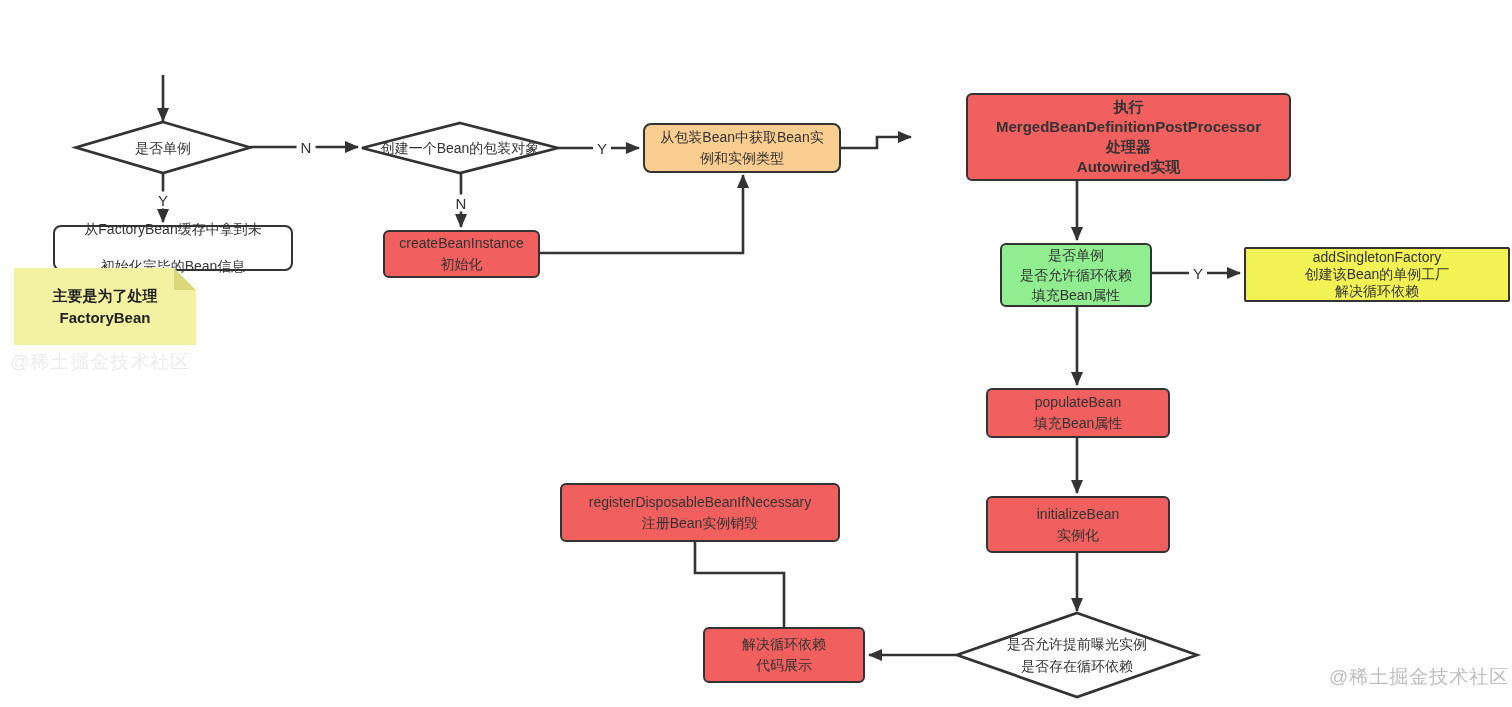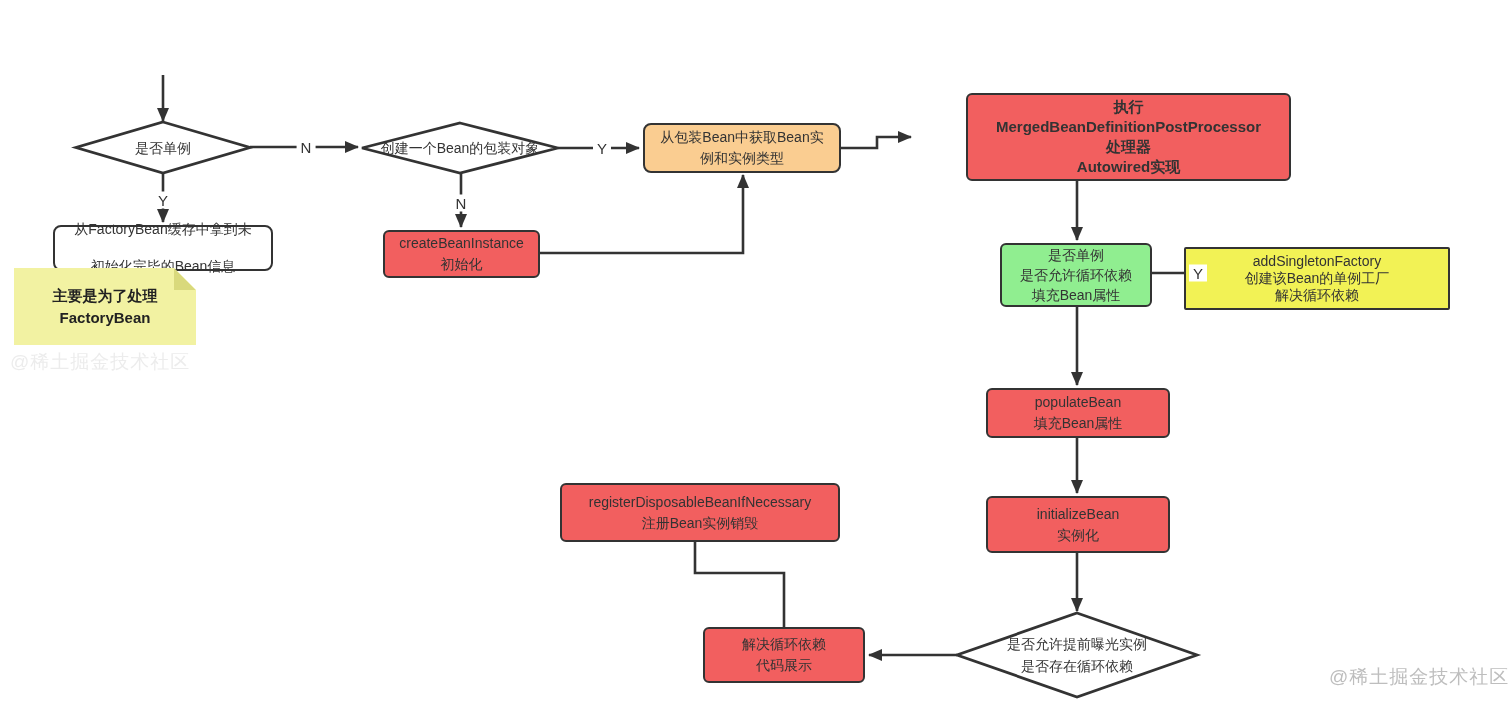--- a/index.html
+++ b/index.html
@@ -87,21 +87,21 @@
   </div>
   <div class="dlabel" style="left:362px;top:123px;width:196px;height:50px;">
     <div>创建一个Bean的包装对象</div>
   </div>
   <div class="dlabel" style="left:957px;top:613px;width:240px;height:84px;line-height:22px;">
     <div>是否允许提前曝光实例</div>
     <div>是否存在循环依赖</div>
   </div>
 
 
-  <div class="node white" style="left:53px;top:225px;width:220px;height:46px;line-height:21px;gap:16px;">
+  <div class="node white" style="left:53px;top:225px;width:240px;height:46px;line-height:21px;gap:16px;">
     <div>从FactoryBean缓存中拿到未</div>
     <div>初始化完毕的Bean信息</div>
   </div>
 
   <div class="sticky">
     <div class="sticky-fold"></div>
     <div>主要是为了处理</div>
     <div>FactoryBean</div>
   </div>
 
@@ -121,21 +121,21 @@
     <div>处理器</div>
     <div>Autowired实现</div>
   </div>
 
   <div class="node green" style="left:1000px;top:243px;width:152px;height:64px;line-height:20px;">
     <div>是否单例</div>
     <div>是否允许循环依赖</div>
     <div>填充Bean属性</div>
   </div>
 
-  <div class="node yellow" style="left:1184px;top:247px;width:266px;height:63px;line-height:17px;">
+  <div class="node yellow" style="left:1244px;top:247px;width:266px;height:55px;line-height:17px;">
     <div>addSingletonFactory</div>
     <div>创建该Bean的单例工厂</div>
     <div>解决循环依赖</div>
   </div>
 
   <div class="node red" style="left:986px;top:388px;width:184px;height:50px;">
     <div>populateBean</div>
     <div>填充Bean属性</div>
   </div>
 

